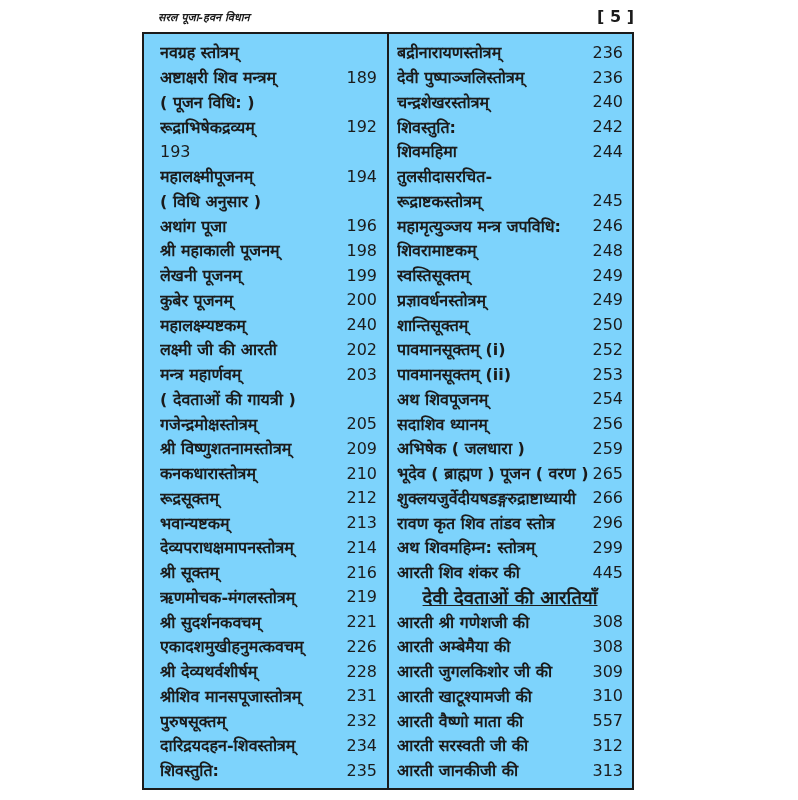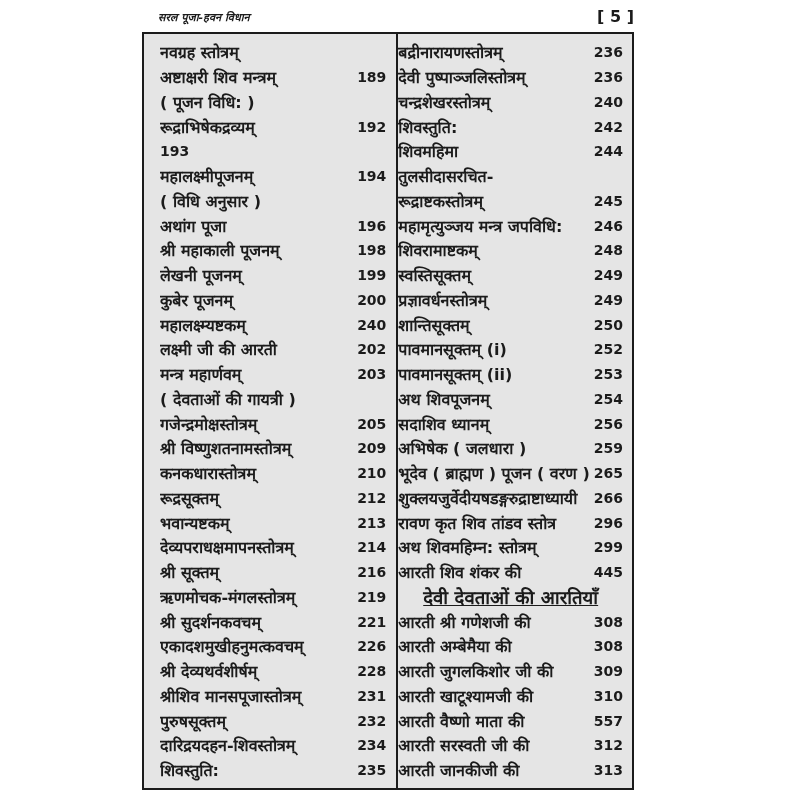--- a/index.html
+++ b/index.html
@@ -38,56 +38,57 @@
     white-space: nowrap;
   }
   .toc-box {
     position: absolute;
     left: 142px;
     top: 32px;
     width: 488px;
     height: 754px;
     border: 2px solid #1b1b1b;
     display: flex;
-    background: #e5e5e5;
+    background: #7dd3fc;
   }
   .toc-col {
     box-sizing: border-box;
     padding-top: 6px;
     display: flex;
     flex-direction: column;
   }
   .toc-col.left {
     width: 256px;
     border-right: 2px solid #1b1b1b;
     padding-left: 16px;
     padding-right: 10px;
   }
   .toc-col.right {
     flex: 1;
+    padding-left: 8px;
     padding-right: 9px;
   }
   .toc-row {
     height: 24.75px;
     display: flex;
     align-items: center;
     justify-content: space-between;
     gap: 4px;
   }
   .toc-label {
     font-size: 16px;
     font-weight: bold;
     white-space: nowrap;
     overflow: hidden;
     flex: 1 1 auto;
     min-width: 0;
   }
   .toc-page {
-    font-size: 14px;
-    font-weight: bold;
+    font-size: 16px;
+    font-weight: normal;
     flex: 0 0 auto;
     text-align: left;
   }
   .toc-row.heading .toc-label {
     font-size: 18.5px;
     text-align: center;
     flex: 1;
   }
   .toc-row.heading {
     justify-content: center;

